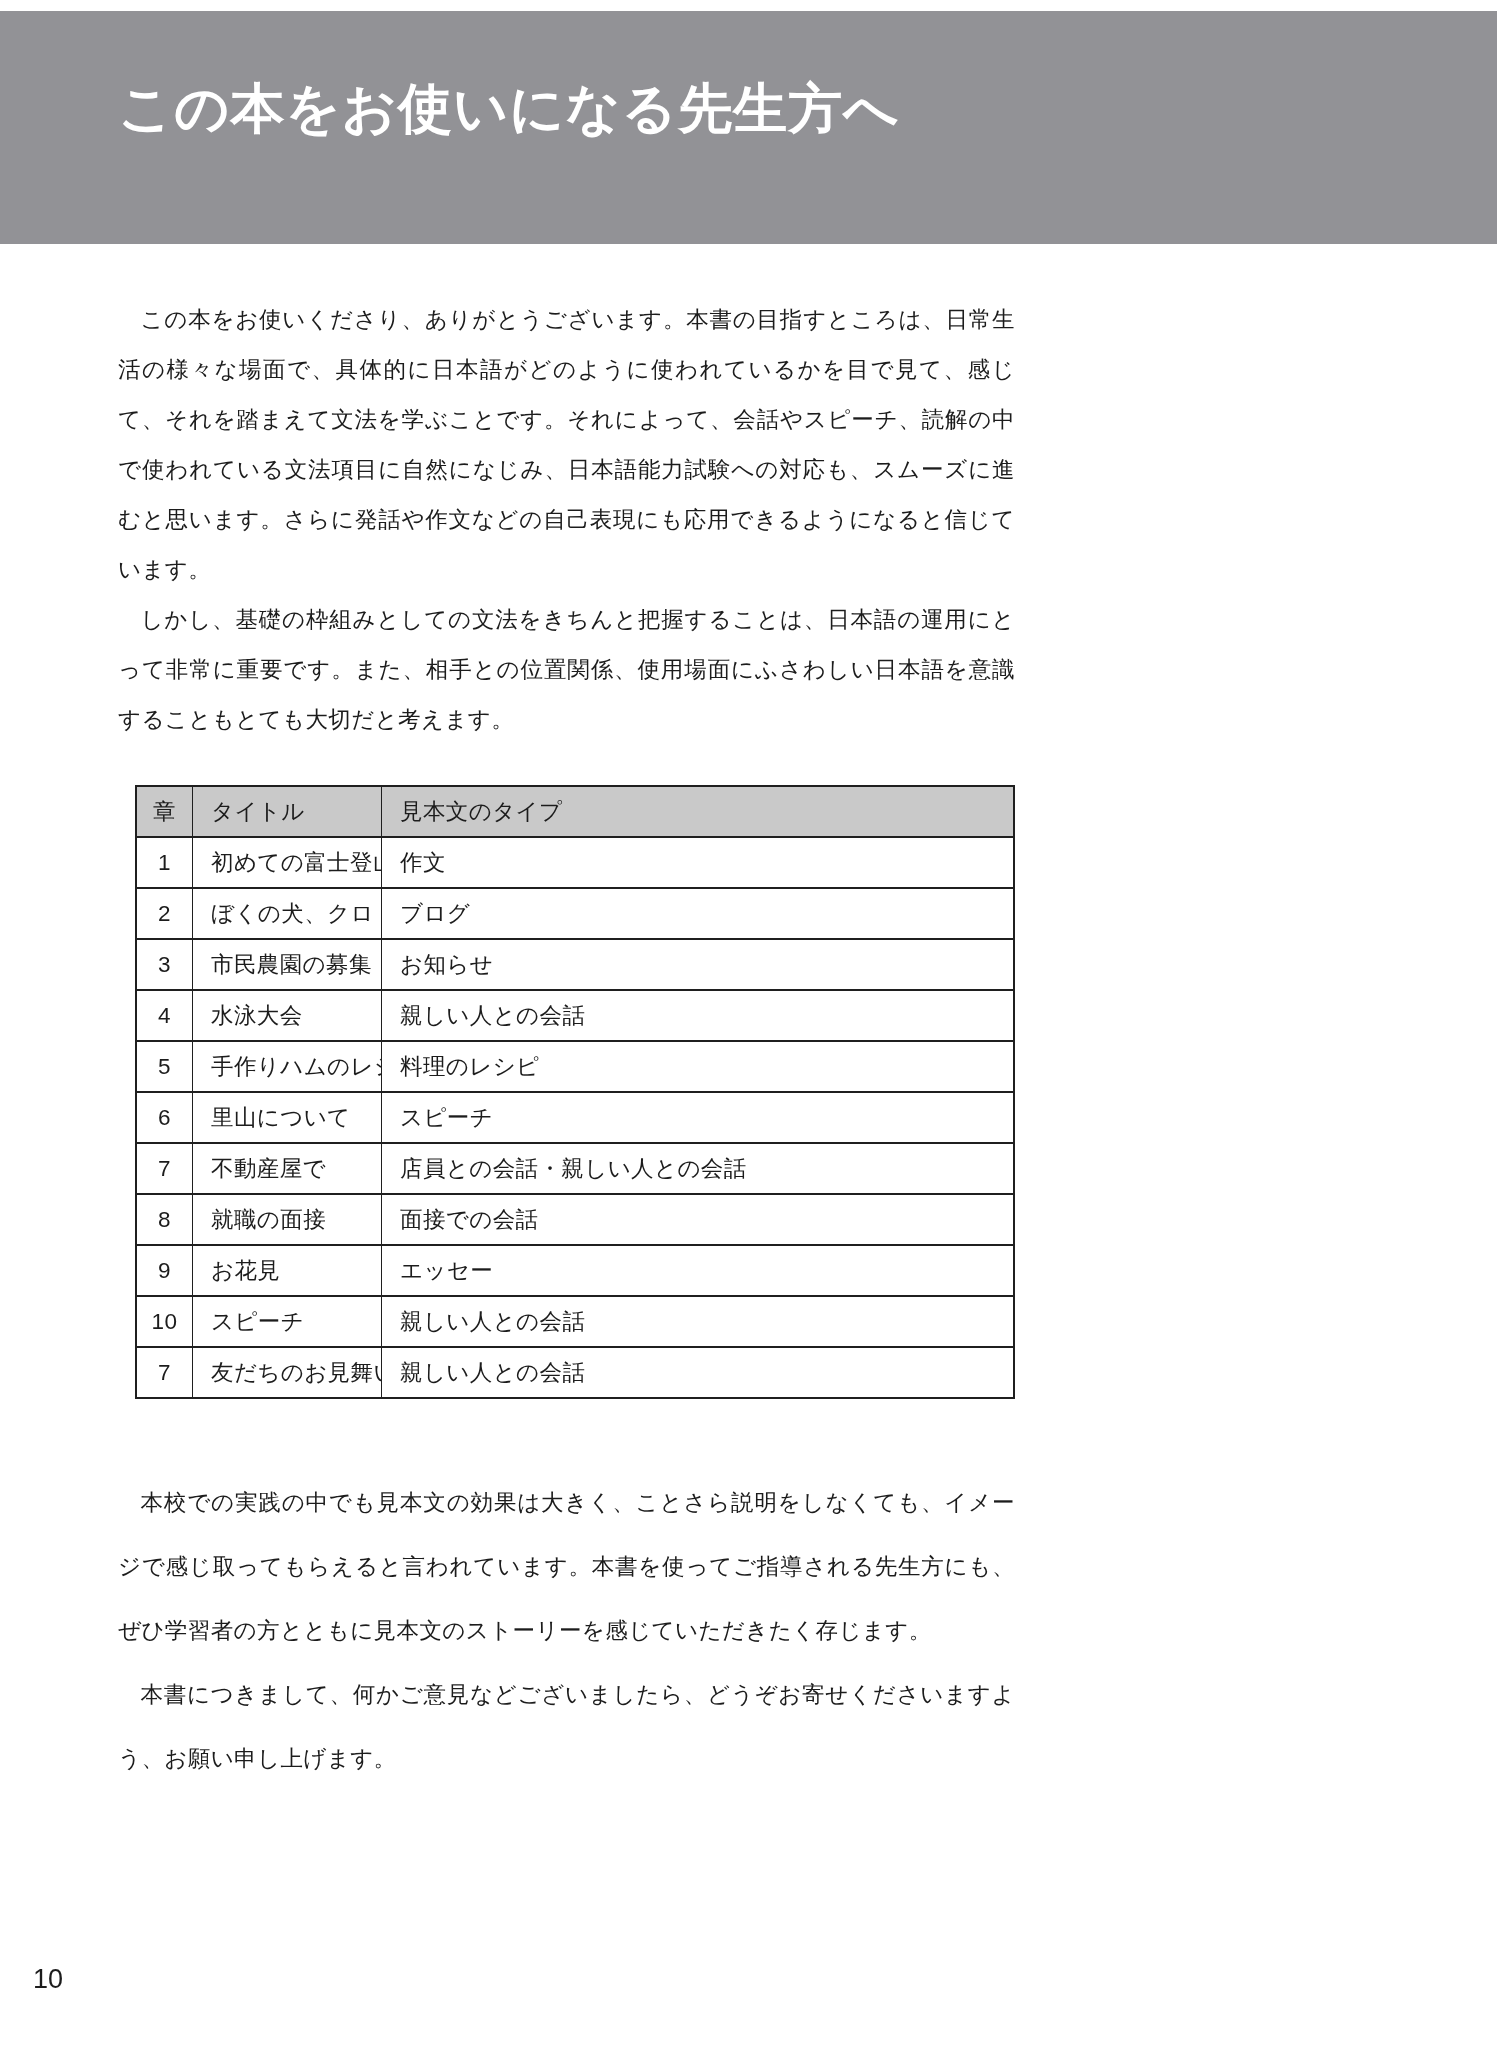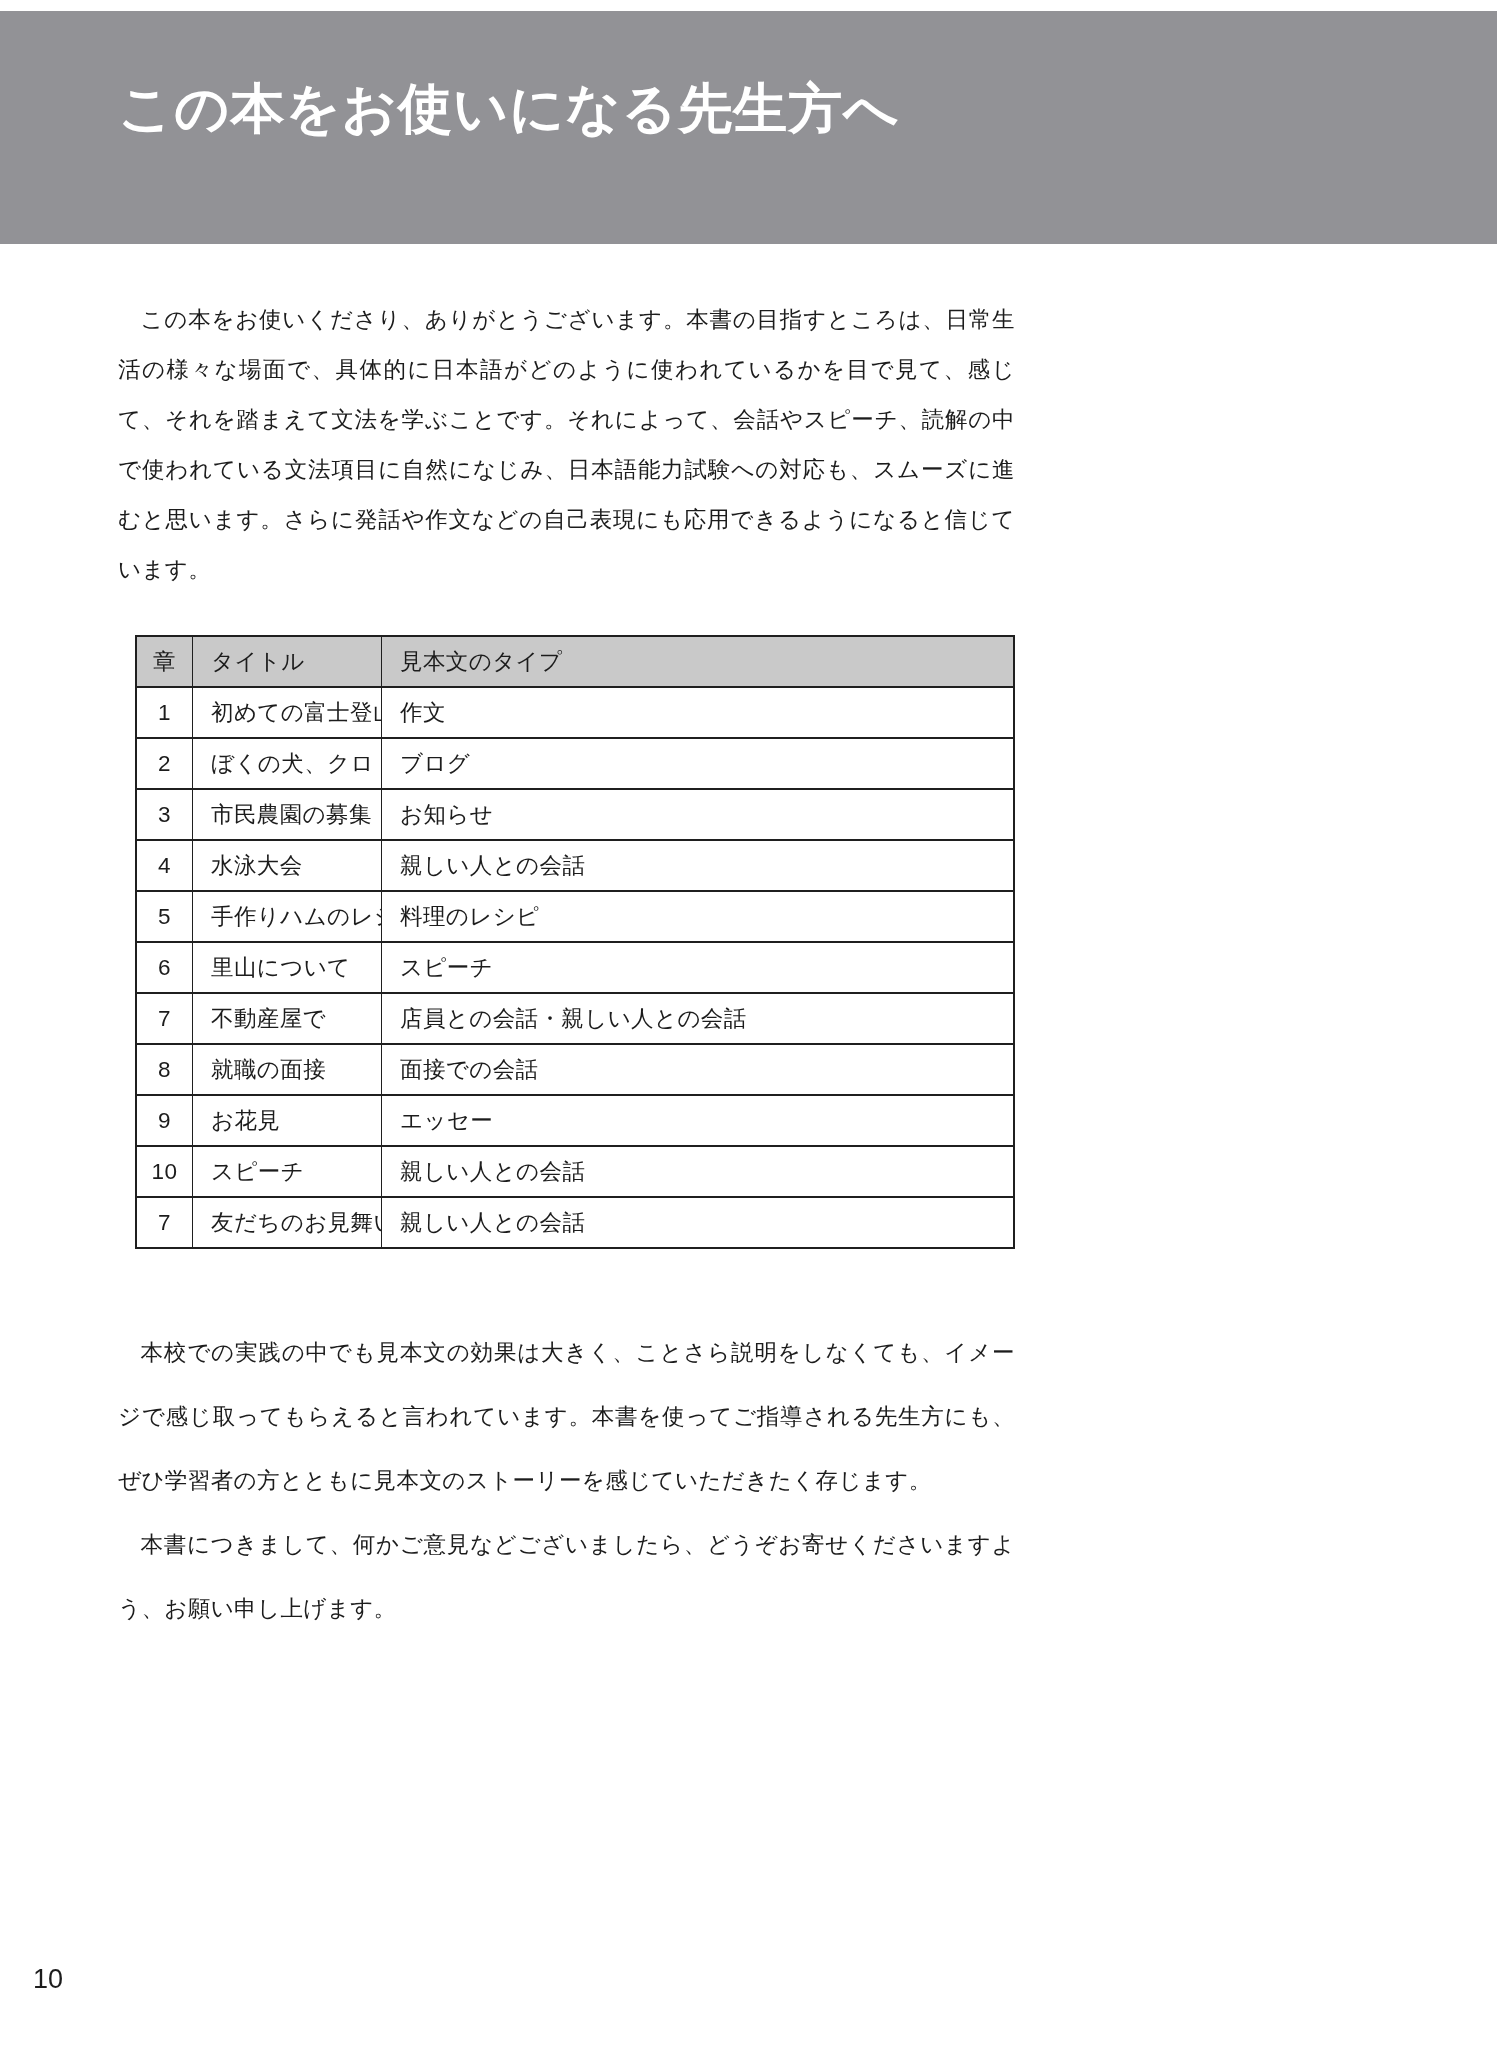--- a/index.html
+++ b/index.html
@@ -107,20 +107,21 @@
 <body>
 
 <div class="banner">
   <h1>この本をお使いになる先生方へ</h1>
 </div>
 
 <div class="content">
 
   <div class="body-text">
     <p>この本をお使いくださり、ありがとうございます。本書の目指すところは、日常生活の様々な場面で、具体的に日本語がどのように使われているかを目で見て、感じて、それを踏まえて文法を学ぶことです。それによって、会話やスピーチ、読解の中で使われている文法項目に自然になじみ、日本語能力試験への対応も、スムーズに進むと思います。さらに発話や作文などの自己表現にも応用できるようになると信じています。</p>
+    <p>しかし、基礎の枠組みとしての文法をきちんと把握することは、日本語の運用にとって非常に重要です。また、相手との位置関係、使用場面にふさわしい日本語を意識することもとても大切だと考えます。</p>
   </div>
 
   <table class="chapters-table">
     <thead>
       <tr>
         <th class="col-num">章</th>
         <th class="col-title">タイトル</th>
         <th>見本文のタイプ</th>
       </tr>
     </thead>

